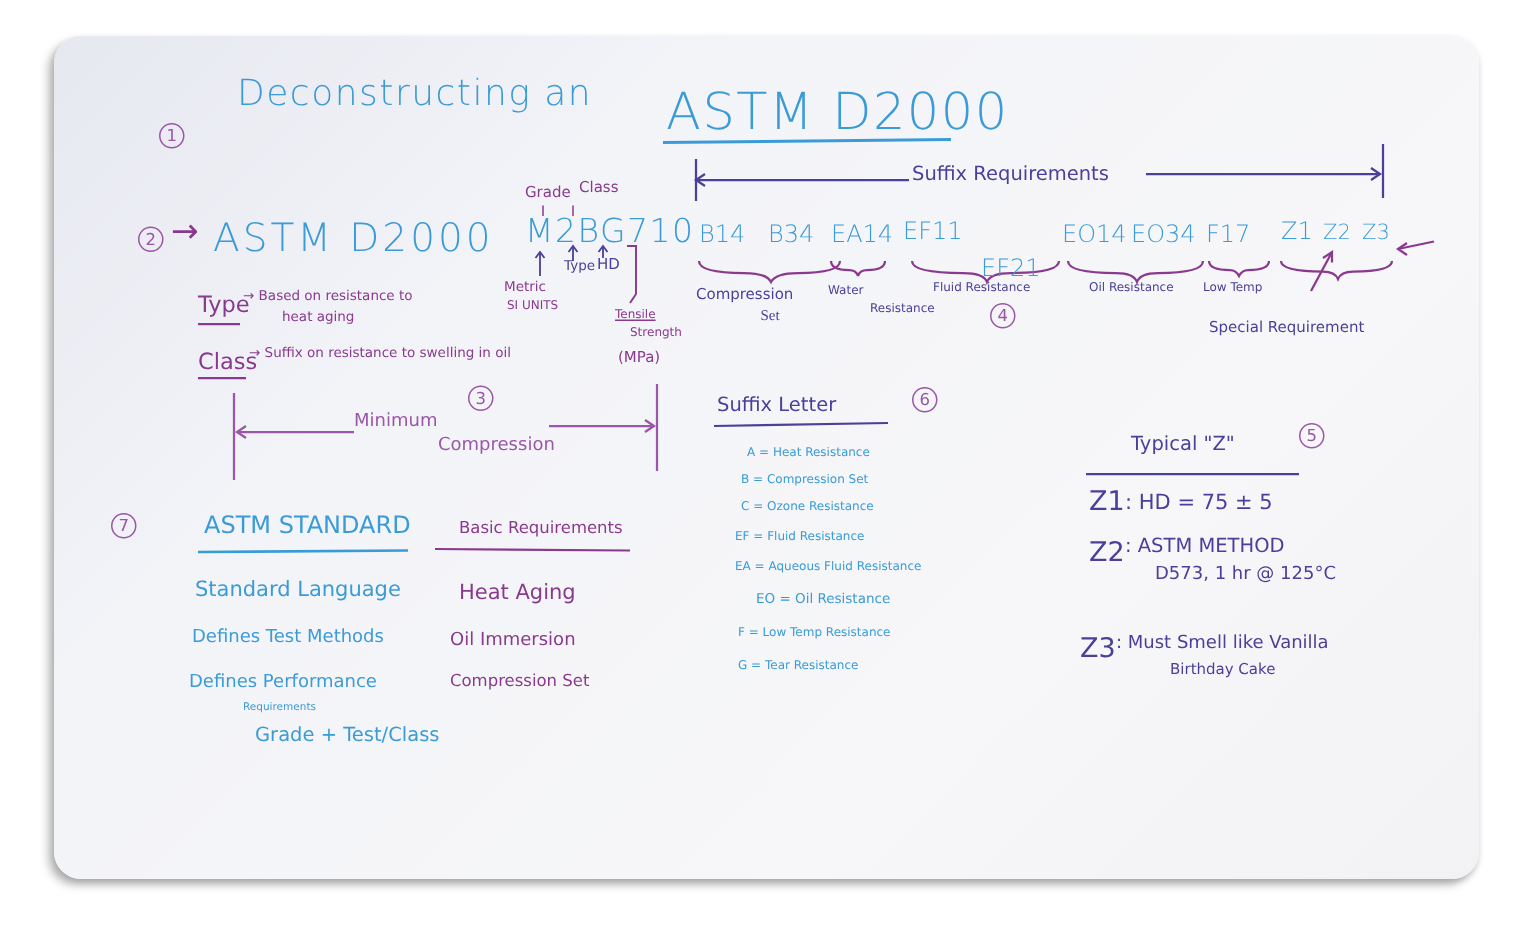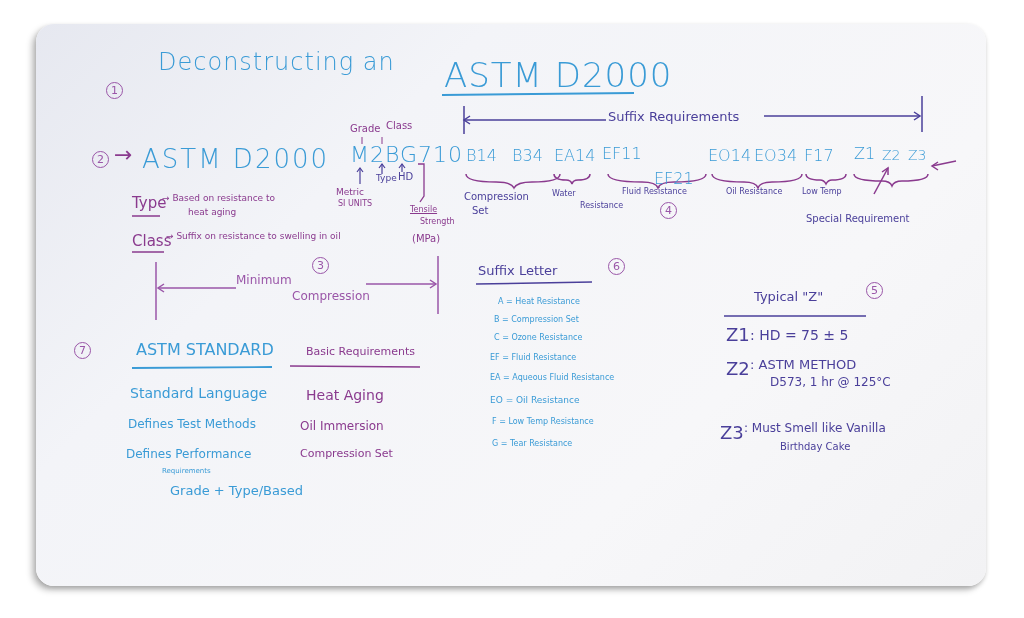--- a/index.html
+++ b/index.html
@@ -113,56 +113,56 @@
   <div class="t blue hand" style="left:566px;top:122px;font-size:16px;">EF11</div>
   <div class="t blue hand" style="left:618px;top:122px;font-size:16px;margin-top:25px;">EF21</div>
   <div class="t blue hand" style="left:672px;top:124px;font-size:16px;">EO14</div>
   <div class="t blue hand" style="left:718px;top:124px;font-size:16px;">EO34</div>
   <div class="t blue hand" style="left:768px;top:124px;font-size:16px;">F17</div>
   <div class="t blue hand" style="left:818px;top:122px;font-size:16px;">Z1</div>
   <div class="t blue hand" style="left:846px;top:124px;font-size:14px;">Z2</div>
   <div class="t blue hand" style="left:872px;top:124px;font-size:14px;">Z3</div>
 
   <div class="t navy" style="left:428px;top:168px;font-size:10px;">Compression</div>
-  <div class="t navy" style="left:436px;top:182px;font-size:10px;">Set</div>
+  <div class="t navy" style="left:471px;top:182px;font-size:10px;font-family:Liberation Serif, serif;">Set</div>
   <div class="t navy" style="left:516px;top:166px;font-size:8px;">Water</div>
   <div class="t navy" style="left:524px;top:178px;font-size:8px;padding-left:20px;">Resistance</div>
   <div class="t navy" style="left:586px;top:164px;font-size:8px;">Fluid Resistance</div>
   <div class="t navy" style="left:690px;top:164px;font-size:8px;">Oil Resistance</div>
   <div class="t navy" style="left:766px;top:164px;font-size:8px;">Low Temp</div>
   <div class="circ" style="left:624px;top:178px;">4</div>
   <div class="t navy" style="left:770px;top:190px;font-size:10px;">Special Requirement</div>
 
   <div class="t navy" style="left:442px;top:240px;font-size:13px;">Suffix Letter</div>
   <div class="circ" style="left:572px;top:234px;">6</div>
   <div class="t blue" style="left:462px;top:274px;font-size:8px;">A = Heat Resistance</div>
   <div class="t blue" style="left:458px;top:292px;font-size:8px;">B = Compression Set</div>
   <div class="t blue" style="left:458px;top:310px;font-size:8px;">C = Ozone Resistance</div>
   <div class="t blue" style="left:454px;top:330px;font-size:8px;">EF = Fluid Resistance</div>
   <div class="t blue" style="left:454px;top:350px;font-size:8px;">EA = Aqueous Fluid Resistance</div>
-  <div class="t blue" style="left:454px;top:372px;font-size:9px;">EO = Oil Resistance</div>
+  <div class="t blue" style="left:468px;top:372px;font-size:9px;">EO = Oil Resistance</div>
   <div class="t blue" style="left:456px;top:394px;font-size:8px;">F = Low Temp Resistance</div>
   <div class="t blue" style="left:456px;top:416px;font-size:8px;">G = Tear Resistance</div>
 
   <div class="t navy" style="left:718px;top:266px;font-size:13px;">Typical "Z"</div>
   <div class="circ" style="left:830px;top:258px;">5</div>
   <div class="t navy" style="left:690px;top:302px;font-size:18px;">Z1</div>
   <div class="t navy" style="left:714px;top:304px;font-size:14px;">: HD = 75 ± 5</div>
   <div class="t navy" style="left:690px;top:336px;font-size:18px;">Z2</div>
   <div class="t navy" style="left:714px;top:334px;font-size:13px;">: ASTM METHOD</div>
   <div class="t navy" style="left:734px;top:352px;font-size:12px;">D573, 1 hr @ 125°C</div>
   <div class="t navy" style="left:684px;top:400px;font-size:18px;">Z3</div>
   <div class="t navy" style="left:708px;top:398px;font-size:12px;">: Must Smell like Vanilla</div>
   <div class="t navy" style="left:744px;top:418px;font-size:10px;">Birthday Cake</div>
 
   <div class="circ" style="left:38px;top:318px;">7</div>
   <div class="t blue" style="left:100px;top:318px;font-size:16px;">ASTM STANDARD</div>
   <div class="t blue" style="left:94px;top:362px;font-size:14px;">Standard Language</div>
   <div class="t blue" style="left:92px;top:394px;font-size:12px;">Defines Test Methods</div>
   <div class="t blue" style="left:90px;top:424px;font-size:12px;">Defines Performance</div>
   <div class="t blue" style="left:126px;top:444px;font-size:7px;">Requirements</div>
-  <div class="t blue" style="left:134px;top:460px;font-size:13px;">Grade + Type/Based</div>
+  <div class="t blue" style="left:134px;top:460px;font-size:13px;">Grade + Test/Class</div>
 
   <div class="t purple" style="left:270px;top:322px;font-size:11px;">Basic Requirements</div>
   <div class="t purple" style="left:270px;top:364px;font-size:14px;">Heat Aging</div>
   <div class="t purple" style="left:264px;top:396px;font-size:12px;">Oil Immersion</div>
   <div class="t purple" style="left:264px;top:424px;font-size:11px;">Compression Set</div>
 </div>
 
 </body></html>

